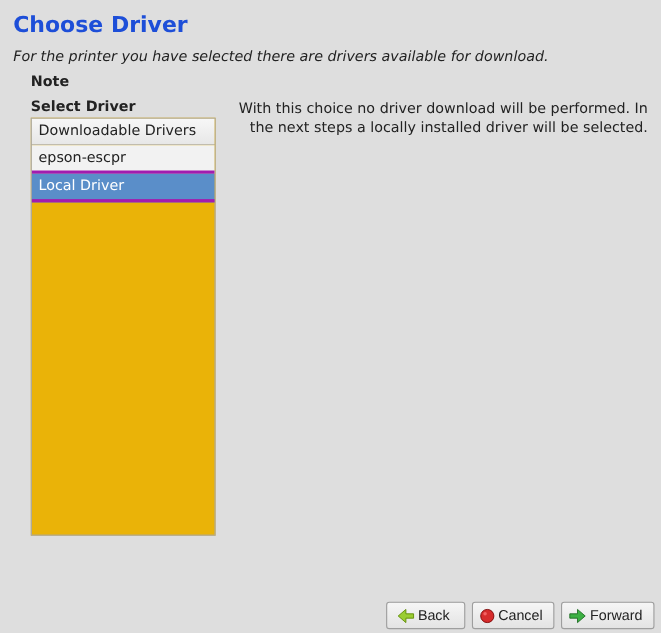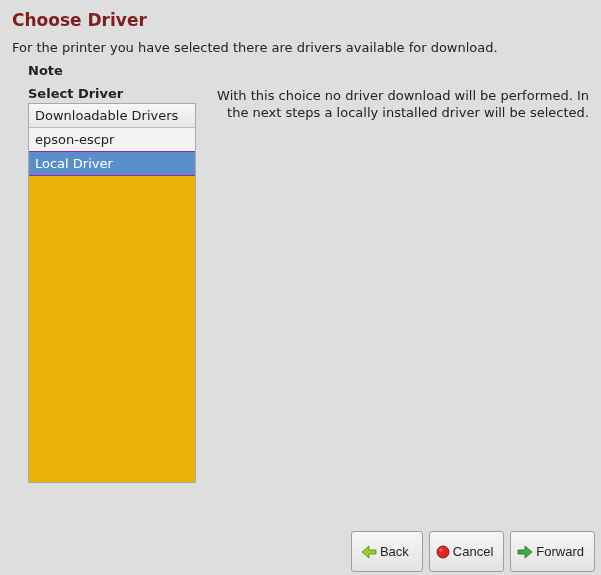--- a/index.html
+++ b/index.html
@@ -11,28 +11,29 @@
     font-family: "DejaVu Sans", "Liberation Sans", Arial, sans-serif;
     font-size: 13px;
     color: #222;
     position: relative;
     overflow: hidden;
   }
   .content {
     padding: 10px 12px 0 12px;
   }
   .title {
-    font-size: 17px;
+    font-size: 20px;
     font-weight: bold;
     margin: 0 0 10px 0;
-    color: #7f1d1d;
+    color: #1d4ed8;
   }
   .intro {
     font-size: 13px;
     margin: 0 0 8px 0;
+    font-style: italic;
   }
   .note-block {
     margin: 0 0 8px 16px;
   }
   .note-heading {
     font-weight: bold;
     font-size: 13px;
     margin: 0 0 2px 0;
   }
   .note-text {
@@ -58,21 +59,21 @@
   }
   .listbox {
     border: 1px solid #a9a9a9;
     background: #eab308;
     width: 168px;
     height: 380px;
   }
   .list-header, .list-item {
     padding: 4px 6px;
     font-size: 13px;
-    border-bottom: 1px solid #a21caf;
+    border-bottom: 3px solid #a21caf;
     background: #f2f2f2;
     cursor: default;
     white-space: nowrap;
     overflow: hidden;
   }
   .list-header {
     background: linear-gradient(#f7f7f7, #e7e7e7);
     border-bottom: 1px solid #bdbdbd;
     font-size: 13px;
   }
@@ -102,21 +103,21 @@
     align-items: center;
     gap: 3px;
     padding: 3px 10px 3px 6px;
     font-size: 13px;
     color: #222;
     background: linear-gradient(#f6f6f6, #e3e3e3);
     border: 1px solid #9e9e9e;
     border-radius: 3px;
     cursor: pointer;
     min-width: 72px;
-    height: 41px;
+    height: 25px;
     justify-content: center;
   }
   .icon { display: inline-flex; align-items: center; justify-content: center; }
 </style>
 </head>
 <body>
 
 <div class="content">
   <h1 class="title">Choose Driver</h1>
   <p class="intro">For the printer you have selected there are drivers available for download.</p>

